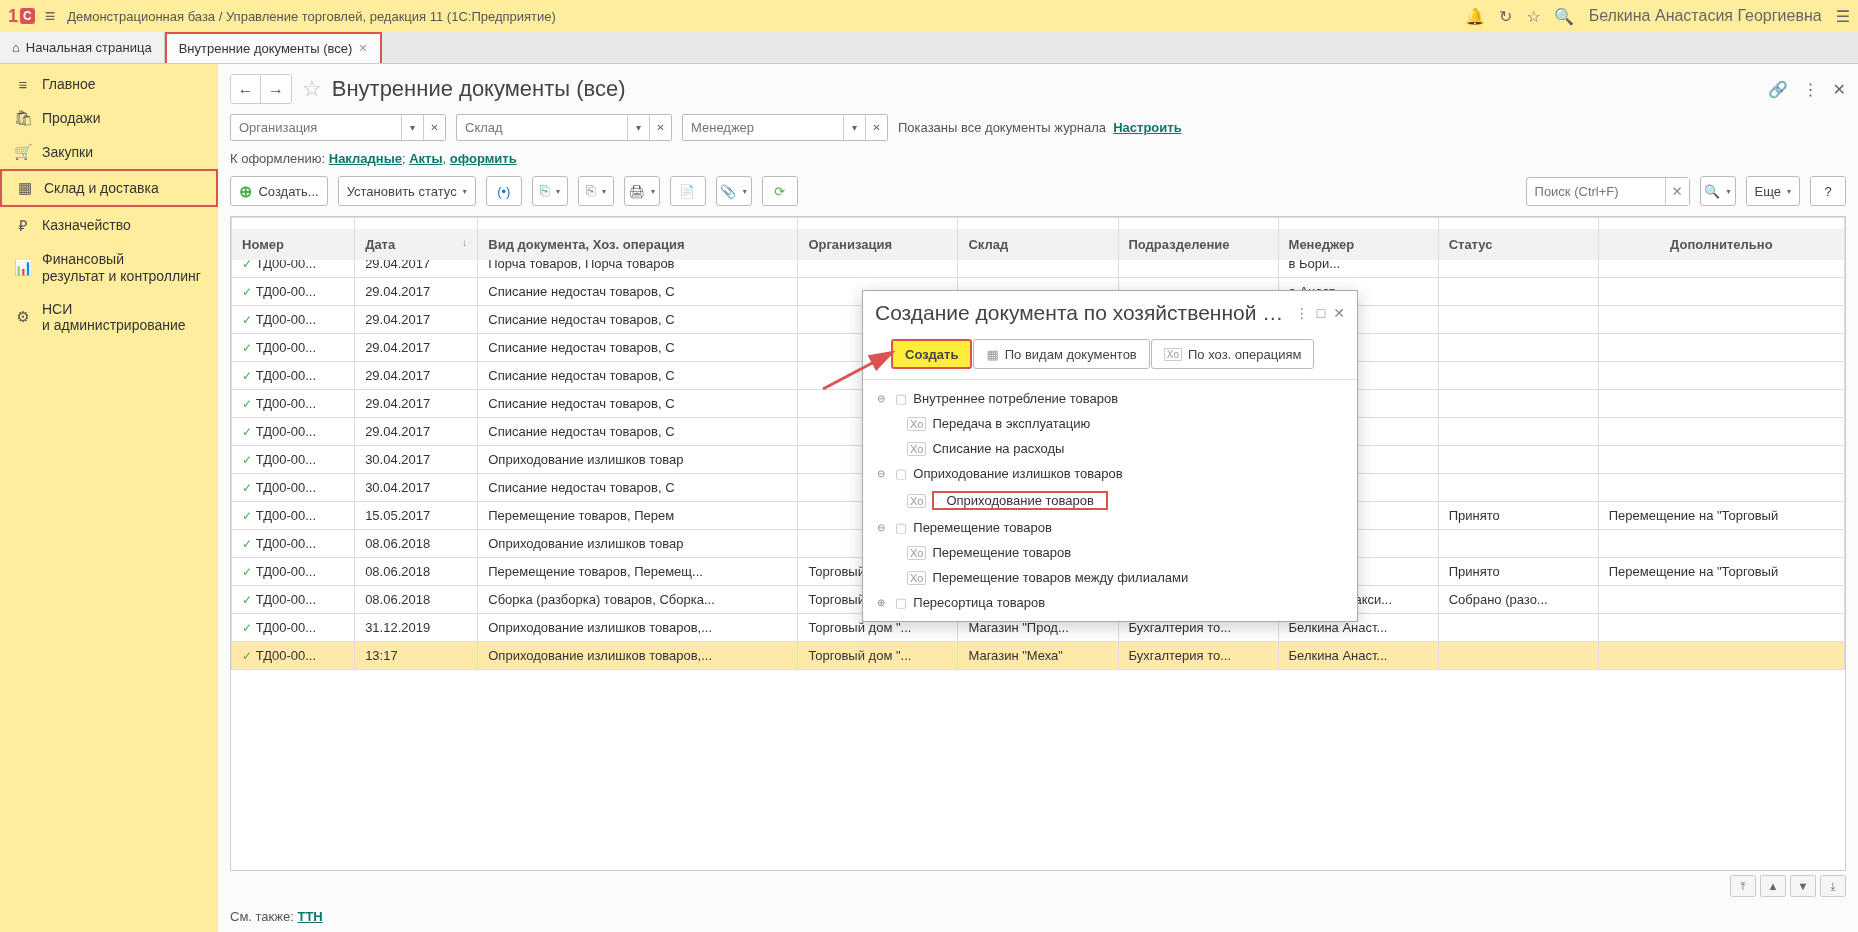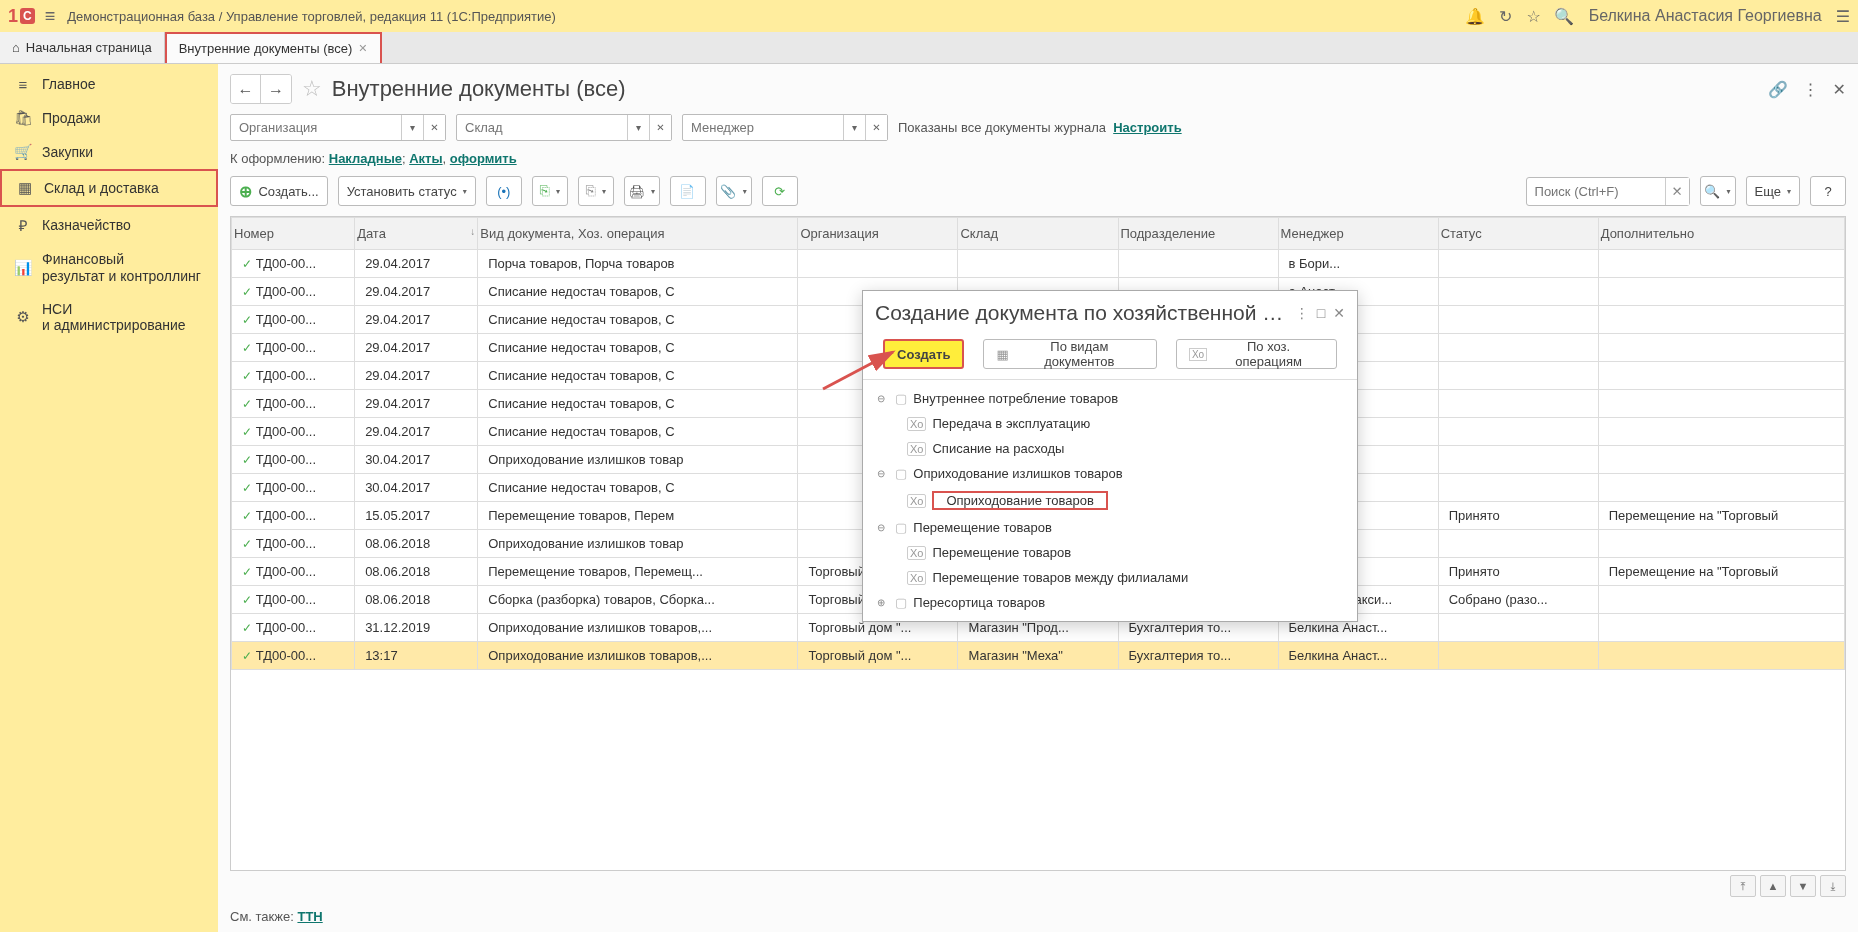--- a/index.html
+++ b/index.html
@@ -58,37 +58,37 @@
   .tbtn .plus { color: #4caf50; font-size: 16px; font-weight: bold; }
   .tbtn .dd { font-size: 8px; color: #666; }
   .toolbar .spacer { flex: 1; }
   .search-box { display: flex; border: 1px solid #bbb; border-radius: 3px; background: #fff; }
   .search-box input { border: none; padding: 6px 8px; width: 138px; outline: none; font-size: 13px; color: #888; background: transparent; }
   .search-box button { background: #fff; border: none; border-left: 1px solid #ccc; width: 24px; cursor: pointer; color: #888; }
 
   
   .table-wrap { flex: 1; overflow: auto; margin: 0 12px; border: 1px solid #ccc; background: #fff; position: relative; }
   table { width: 100%; border-collapse: collapse; font-size: 13px; }
-  thead th { background: #f2f2f2; border: 1px solid #ddd; padding: 8px 2px; text-align: left; color: #555; font-weight: normal; position: sticky; top: 0; }
+  thead th { background: #f2f2f2; border: 1px solid #ddd; padding: 8px 10px; text-align: left; color: #555; font-weight: bold; position: sticky; top: 11px; }
   thead th .sort { font-size: 10px; color: #888; float: right; }
   tbody td { border: 1px solid #ddd; padding: 6px 10px; white-space: nowrap; overflow: hidden; text-overflow: ellipsis; }
   tbody tr.selected { background: #ffe9a8; }
   .doc-icon { color: #4caf50; font-size: 12px; }
 
   .table-footer { display: flex; justify-content: flex-end; gap: 4px; padding: 4px 12px; }
   .table-footer button { width: 26px; height: 22px; background: #f5f5f5; border: 1px solid #ccc; border-radius: 2px; cursor: pointer; color: #666; font-size: 11px; }
 
   .footer { padding: 8px 12px; color: #555; }
 
   
   .dialog { position: absolute; top: 226px; left: 644px; width: 496px; background: #fff; border: 1px solid #aaa; box-shadow: 0 4px 16px rgba(0,0,0,.2); }
   .dialog-hdr { display: flex; align-items: center; padding: 10px 12px; gap: 8px; }
   .dialog-title { font-size: 21px; color: #444; flex: 1; white-space: nowrap; overflow: hidden; text-overflow: ellipsis; }
   .dialog-hdr .icn { color: #888; cursor: pointer; font-size: 14px; }
-  .dialog-toolbar { display: flex; gap: 19px; padding: 4px 20px 10px; align-items: center; }
+  .dialog-toolbar { display: flex; gap: 1px; padding: 4px 28px 10px; align-items: center; }
   .dlg-btn { height: 30px; background: #fff; border: 1px solid #bbb; border-radius: 3px; padding: 0 12px; display: flex; align-items: center; cursor: pointer; color: #444; font-size: 13px; gap: 6px; }
   .dlg-btn.primary { background: #ffed3b; border: 2px solid #d9534f; font-weight: bold; }
   .dialog-tree { border-top: 1px solid #ddd; padding: 6px 0; max-height: 280px; overflow-y: auto; }
   .tree-row { display: flex; align-items: center; gap: 6px; padding: 5px 14px; cursor: pointer; }
   .tree-row.level1 { padding-left: 44px; }
   .tree-toggle { width: 12px; color: #888; font-size: 10px; }
   .tree-folder { color: #bbb; font-size: 13px; }
   .tree-leaf { color: #999; font-size: 11px; border: 1px solid #ccc; padding: 0 2px; border-radius: 2px; }
   .tree-row.highlighted .tree-label { border: 2px solid #d9534f; padding: 0 12px; }
 
@@ -235,21 +235,21 @@
           <thead>
               <tr>
                 <th style="width: 100px;">Номер</th>
                 <th style="width: 100px;">Дата<span class="sort">↓</span></th>
                 <th style="width: 260px;">Вид документа, Хоз. операция</th>
                 <th style="width: 130px;">Организация</th>
                 <th style="width: 130px;">Склад</th>
                 <th style="width: 130px;">Подразделение</th>
                 <th style="width: 130px;">Менеджер</th>
                 <th style="width: 130px;">Статус</th>
-                <th style="width: 200px;">Дополнительно</th>
+                <th style="width: 200px; text-align: center;">Дополнительно</th>
               </tr>
             </thead>
           <tbody>
               <tr>
                 <td><span class="doc-icon">✓</span> ТД00-00...</td>
                 <td>29.04.2017</td>
                 <td>Порча товаров, Порча товаров</td>
                 <td></td>
                 <td></td>
                 <td></td>

